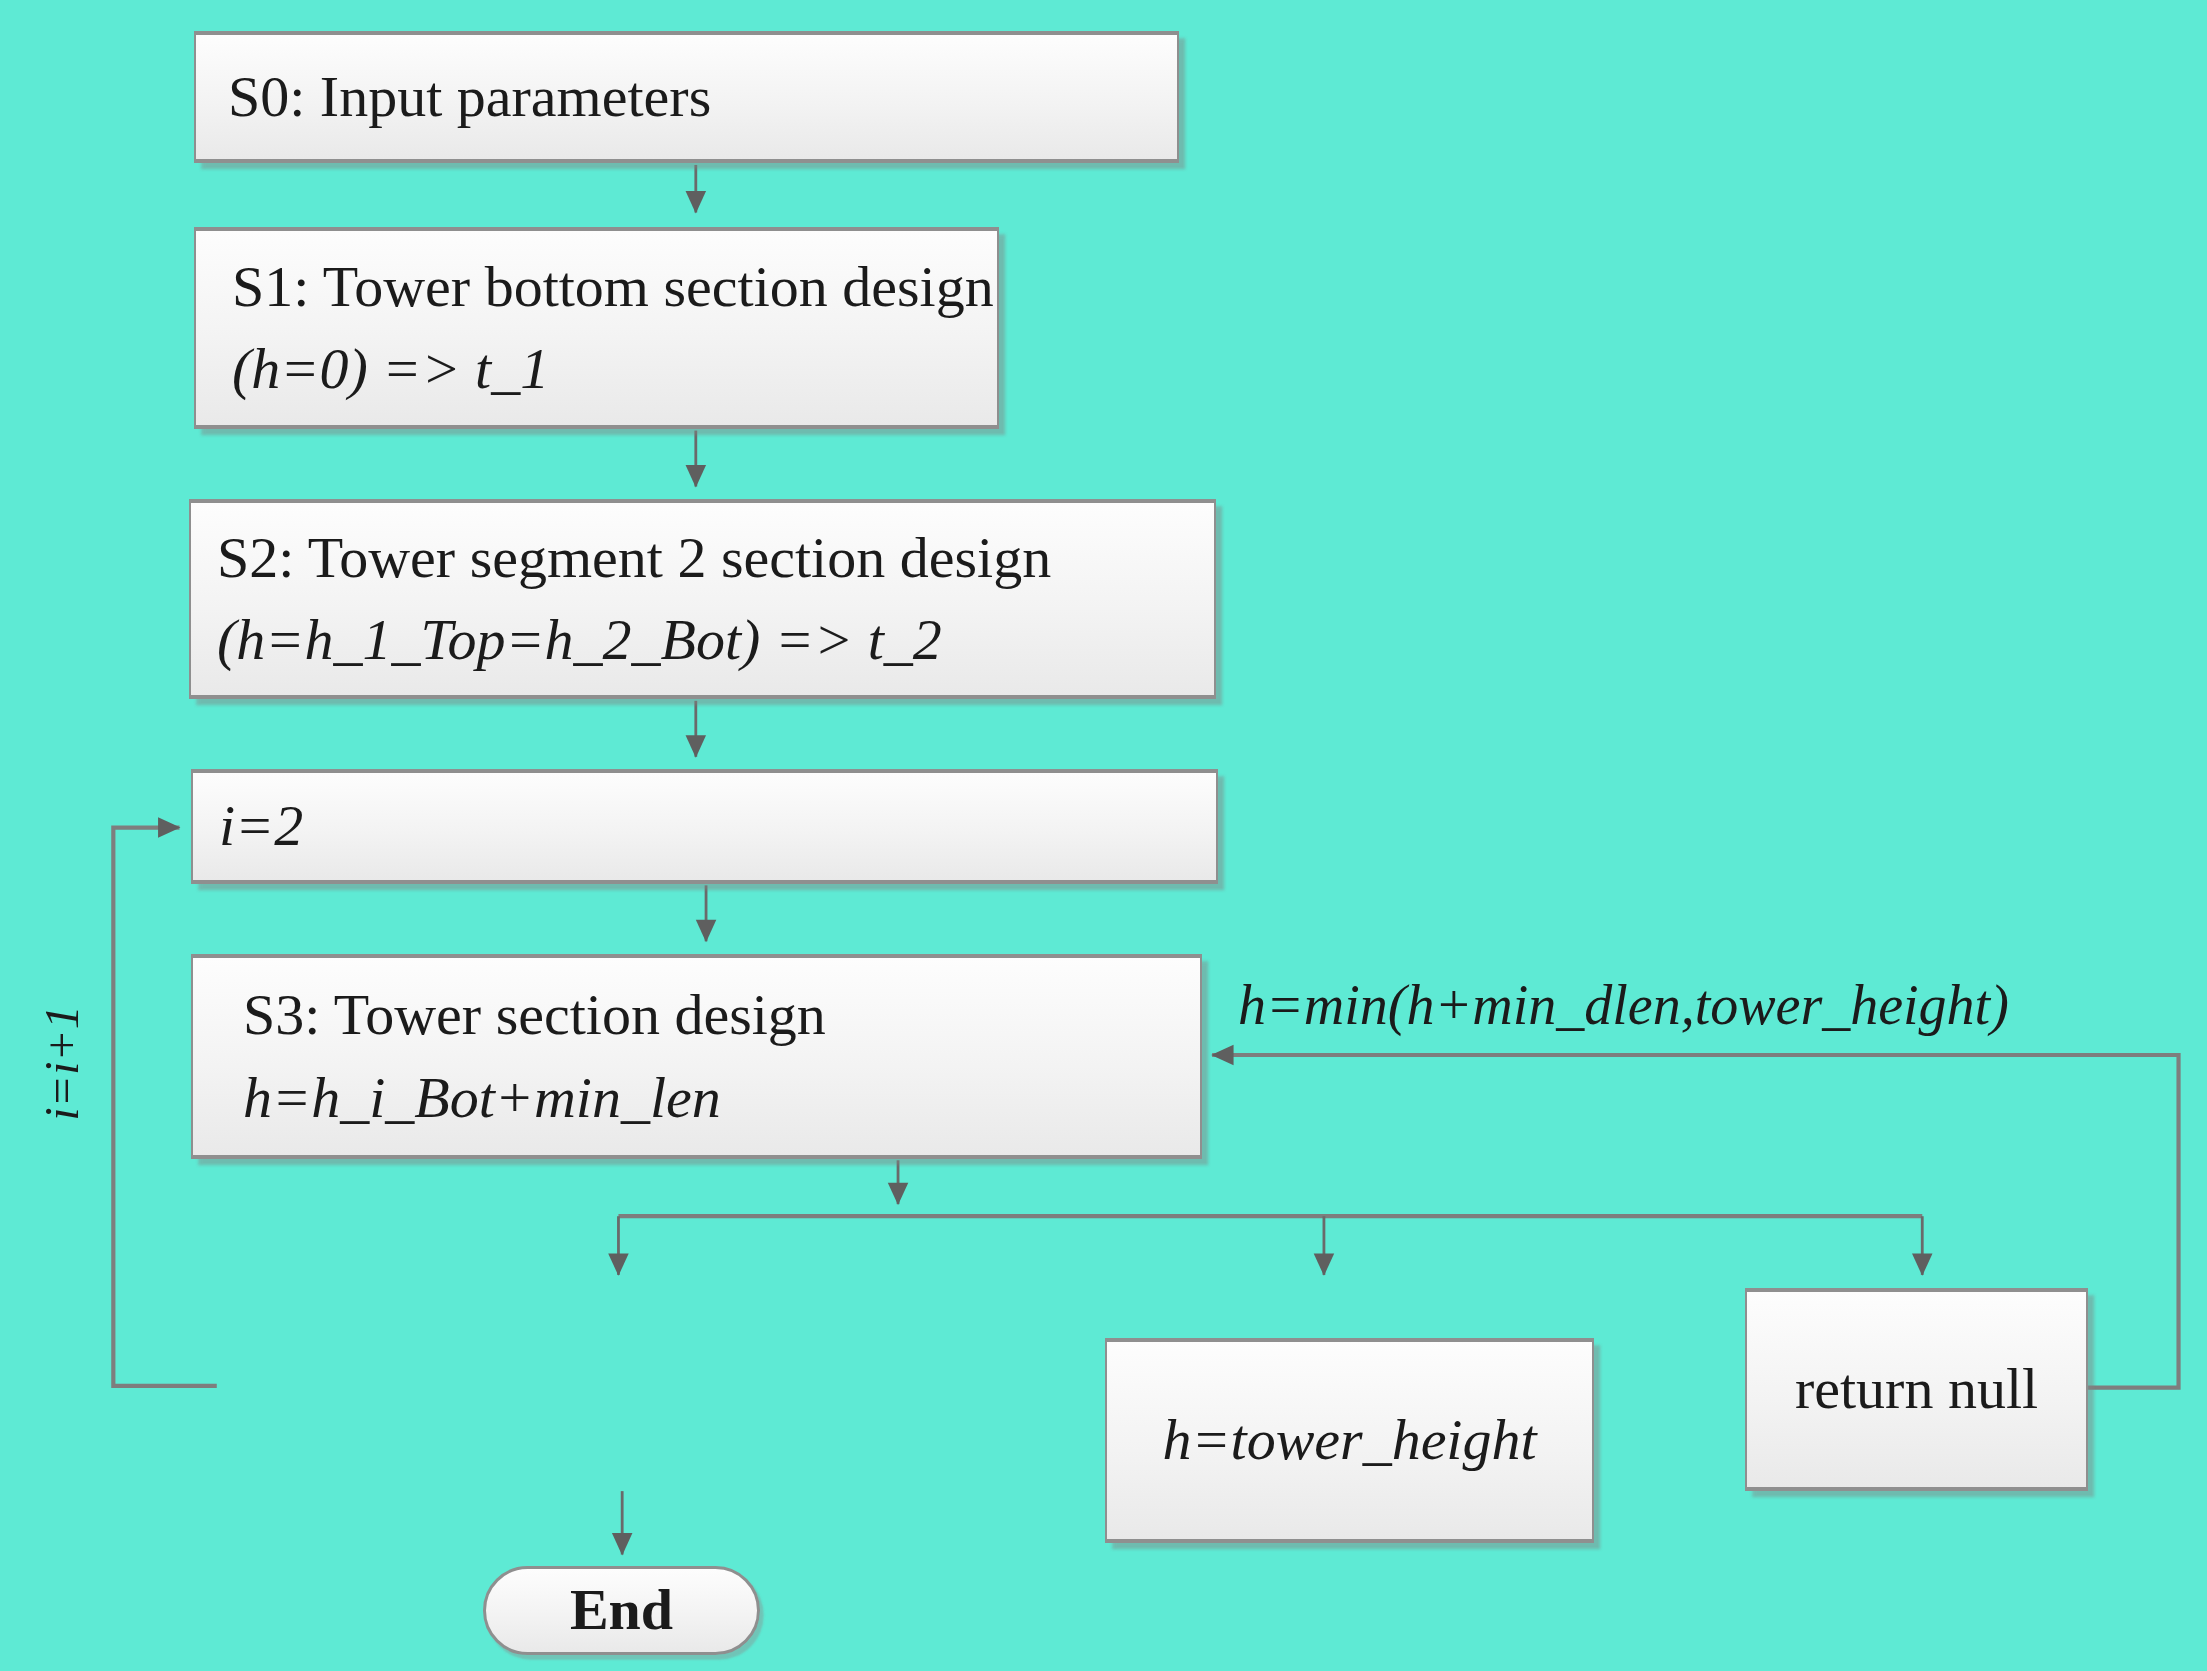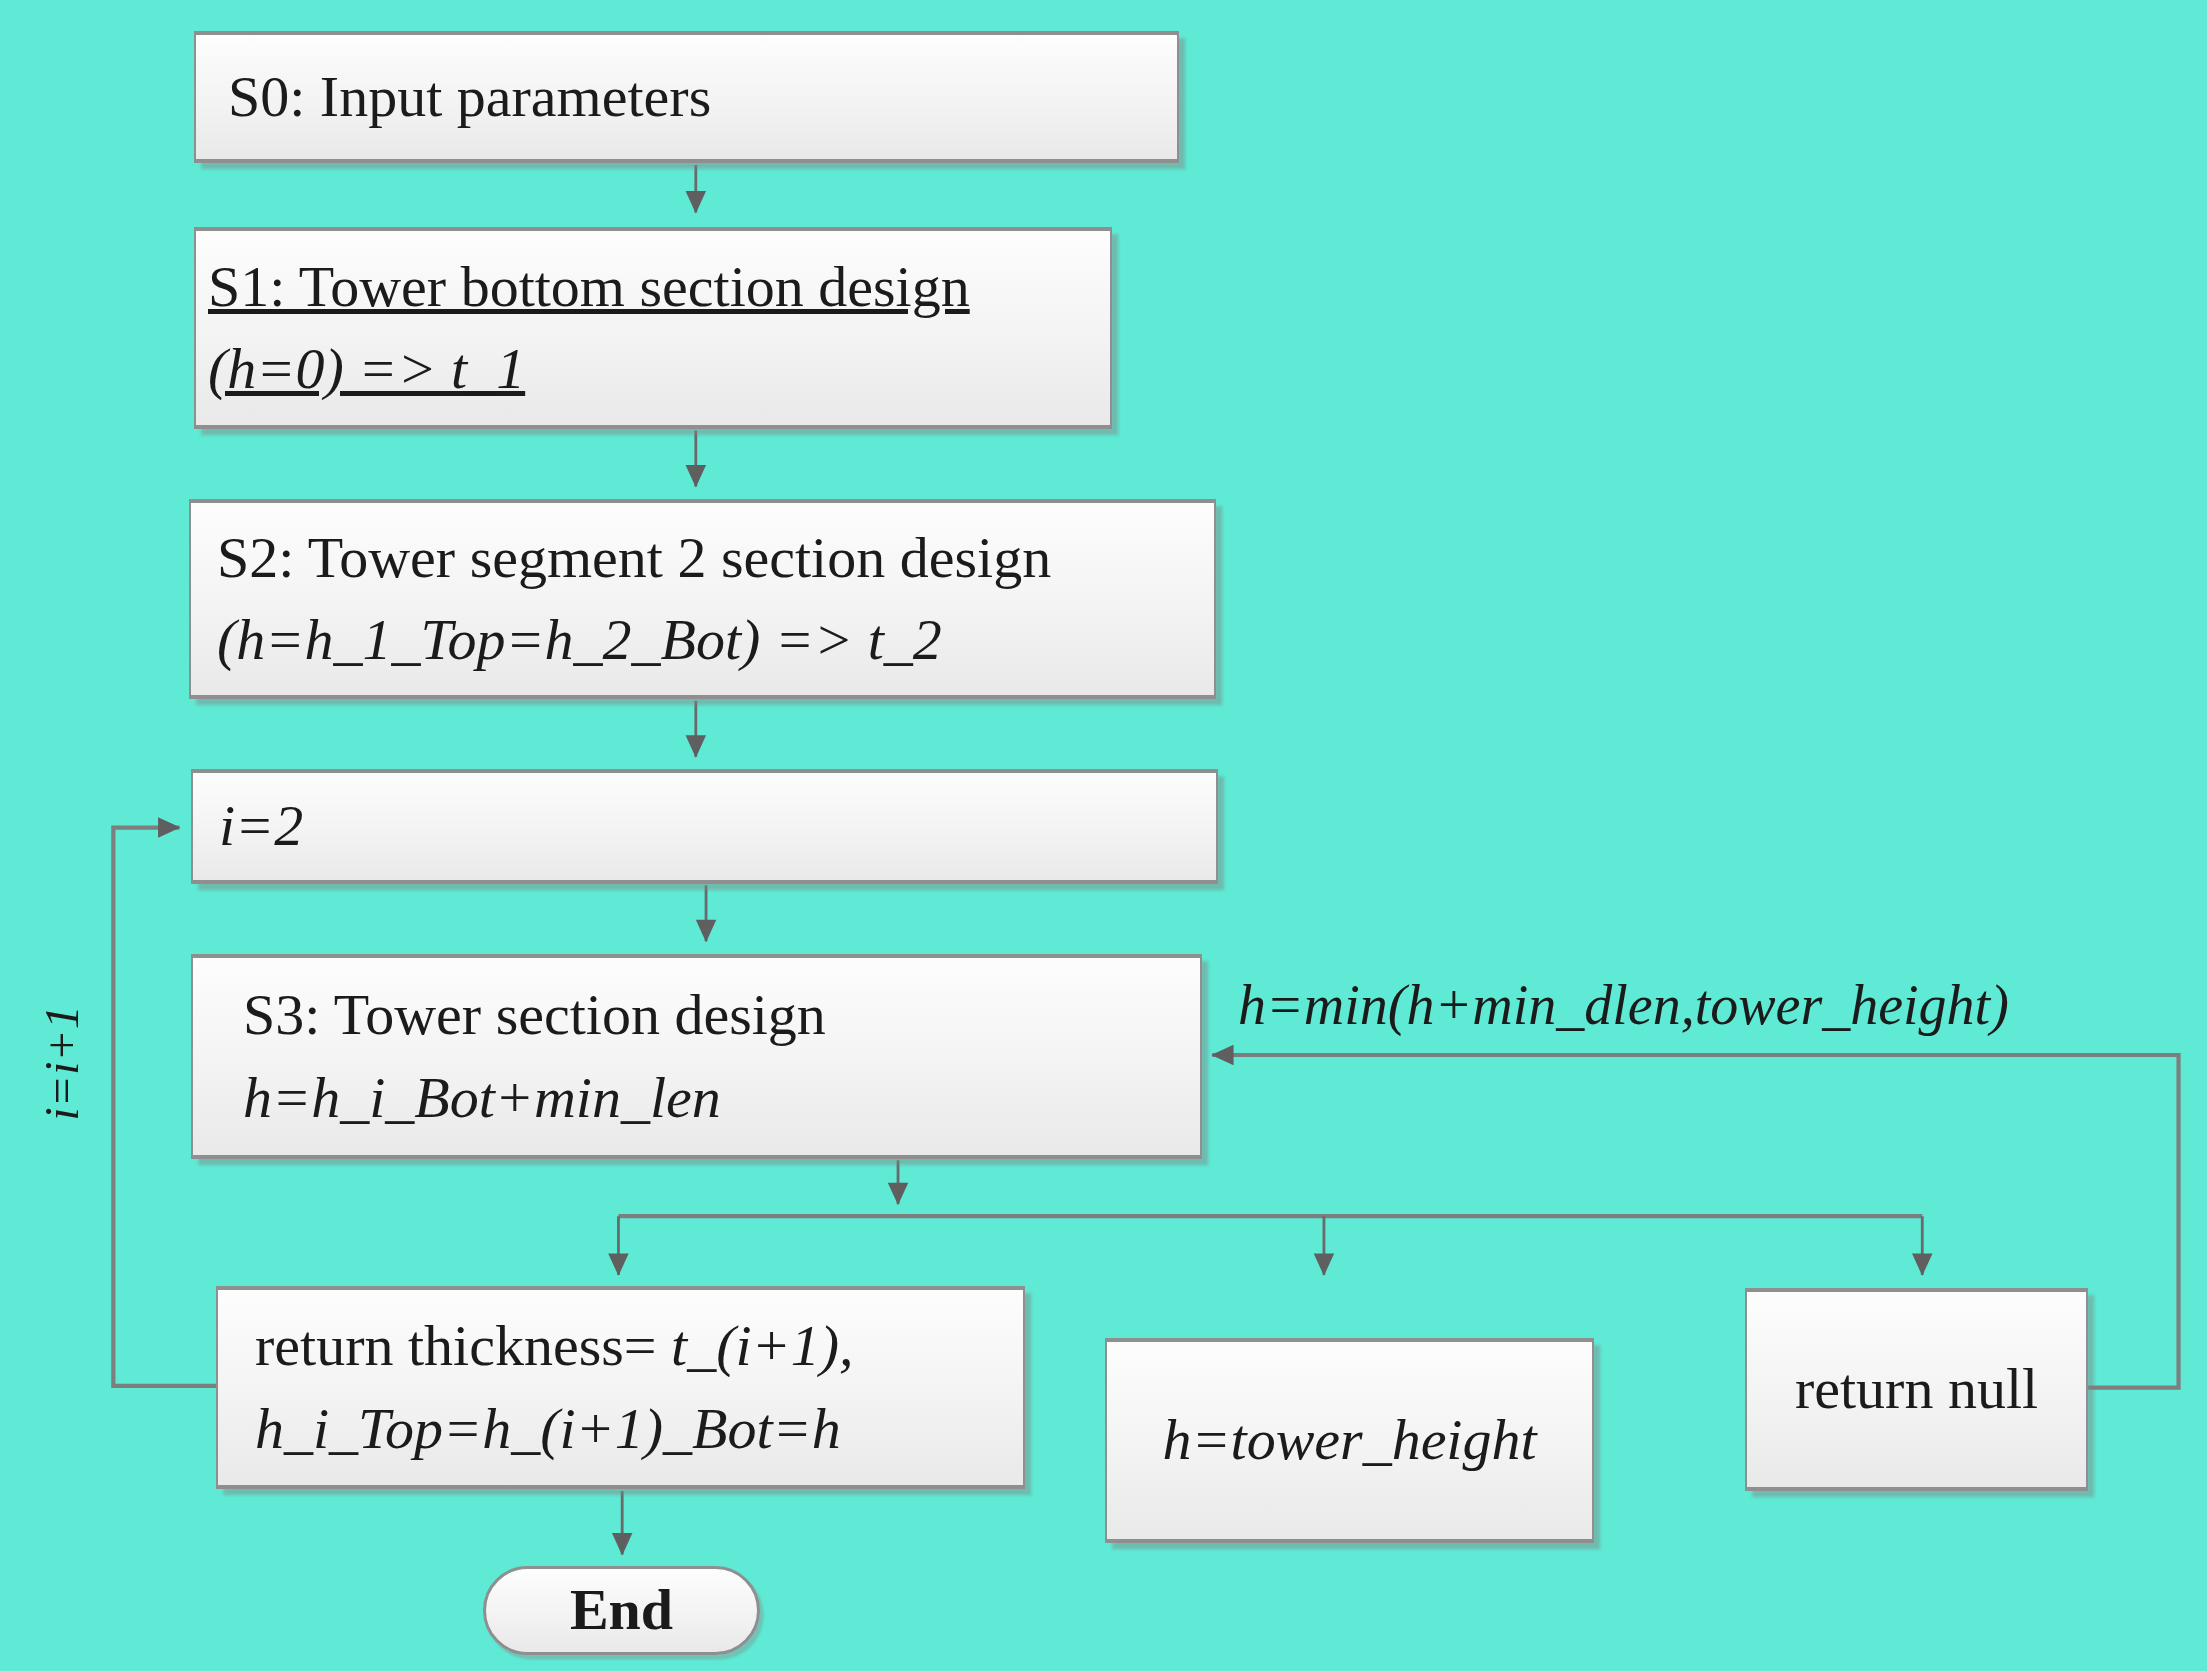--- a/index.html
+++ b/index.html
@@ -20,21 +20,21 @@
     border:2.8px solid var(--border);
     border-top-width:4.7px;border-bottom-width:4.7px;
     box-shadow:6.5px 6.5px 2.8px rgba(130,130,130,0.45);
     display:flex;flex-direction:column;justify-content:center;
     font-size:58px;line-height:1.42;white-space:nowrap;
   }
   .node .ln{display:block;}
   .it{font-style:italic;}
   .center{align-items:center;}
   #node-s0{left:194px;top:31px;width:985px;height:132px;padding-left:32px;}
-  #node-s1{left:194px;top:227px;width:918px;height:202px;padding-left:12px;text-decoration:underline;}
+  #node-s1{left:194px;top:227px;width:805px;height:202px;padding-left:36px;}
   #node-s2{left:189px;top:499px;width:1027px;height:200px;padding-left:26px;}
   #node-i2{left:191px;top:769px;width:1027px;height:115px;padding-left:26px;}
   #node-s3{left:191px;top:954px;width:1011px;height:205px;padding-left:50px;}
   #node-ret{left:216px;top:1286px;width:809px;height:203px;padding-left:37px;}
   #node-th{left:1105px;top:1338px;width:489px;height:205px;}
   #node-rn{left:1745px;top:1288px;width:343px;height:203px;}
   #node-end{
     left:483px;top:1566px;width:277px;height:89px;border-radius:56px;
     border-width:3.3px;box-shadow:3.7px 4.7px 1.9px rgba(140,140,140,0.4);font-weight:bold;
   }
@@ -92,24 +92,20 @@
 
   <div class="node" id="node-i2">
     <span class="ln it">i=2</span>
   </div>
 
   <div class="node" id="node-s3">
     <span class="ln">S3: Tower section design</span>
     <span class="ln it">h=h_i_Bot+min_len</span>
   </div>
 
-  <div class="node" id="node-ret">
-    <span class="ln"><span>return thickness= </span><span class="it">t_(i+1),</span></span>
-    <span class="ln it">h_i_Top=h_(i+1)_Bot=h</span>
-  </div>
 
   <div class="node center" id="node-th">
     <span class="ln it">h=tower_height</span>
   </div>
 
   <div class="node center" id="node-rn">
     <span class="ln">return null</span>
   </div>
 
   <div class="node center" id="node-end">

